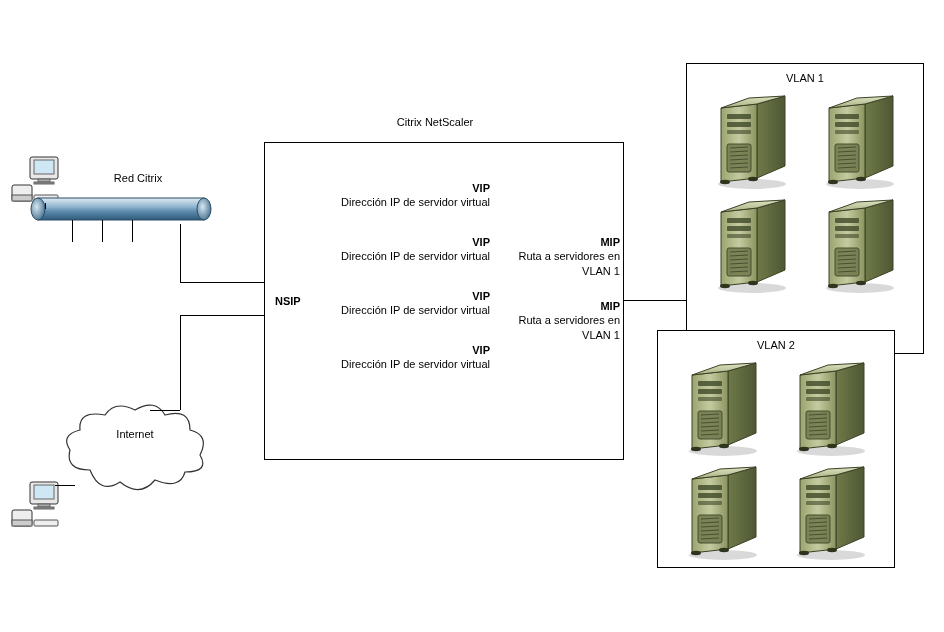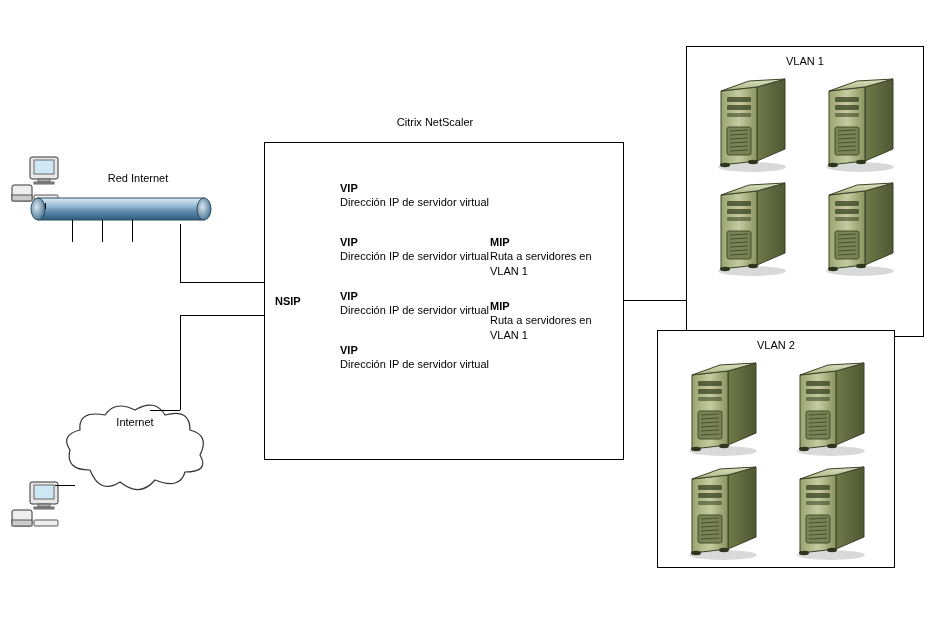--- a/index.html
+++ b/index.html
@@ -17,21 +17,21 @@
   .label { text-align: center; }
   .main-box {
     border: 1px solid #000;
     background: #fff;
   }
   .vlan-box {
     border: 1px solid #000;
     background: #fff;
   }
   .bold { font-weight: bold; }
-  .ip-block { text-align: left; line-height: 1.3; }
+  .ip-block { text-align: right; line-height: 1.3; }
   .ip-block .title { font-weight: bold; }
   svg.icon { display: block; }
 
   
   .hline { height: 1px; background: #000; }
   .vline { width: 1px; background: #000; }
 </style>
 </head>
 <body>
 
@@ -41,21 +41,21 @@
     <rect x="24" y="5" width="20" height="14" fill="#cfe6f5" stroke="#666"></rect>
     <rect x="28" y="24" width="12" height="3" fill="#aaa" stroke="#666"></rect>
     <rect x="24" y="27" width="20" height="2" fill="#888" stroke="#666"></rect>
     <rect x="2" y="30" width="20" height="16" rx="2" fill="#eee" stroke="#333"></rect>
     <rect x="2" y="40" width="20" height="6" fill="#ccc" stroke="#555"></rect>
     <rect x="24" y="40" width="24" height="6" rx="1" fill="#eee" stroke="#555"></rect>
   </svg>
 </div>
 
 <div class="abs label" style="left:88px; top:172px; width:100px;">
-  <span>Red Internet</span>
+  <span>Red Citrix</span>
 </div>
 
 <div class="abs" style="left:30px; top:192px;">
   <svg class="icon" width="182" height="34" viewBox="0 0 182 34">
     <defs>
       <linearGradient id="pipeGrad" x1="0" y1="0" x2="0" y2="1">
         <stop offset="0%" stop-color="#dfeaf2"></stop>
         <stop offset="40%" stop-color="#8fb4cf"></stop>
         <stop offset="60%" stop-color="#5e8bad"></stop>
         <stop offset="100%" stop-color="#2f5a7a"></stop>
@@ -75,21 +75,21 @@
 <div class="abs vline" style="left:102px; top:220px; height:22px;"></div>
 <div class="abs vline" style="left:132px; top:220px; height:22px;"></div>
 
 <div class="abs vline" style="left:45px; top:203px; height:6px;"></div>
 
 <div class="abs" style="left:60px; top:400px;">
   <svg class="icon" width="150" height="100" viewBox="0 0 150 100">
     <path d="M30 70 Q5 70 10 50 Q0 35 20 30 Q18 10 45 15 Q55 0 75 10 Q95 -2 105 15 Q130 8 130 30 Q150 35 140 55 Q150 72 125 72 Q120 90 95 80 Q80 98 60 82 Q40 95 30 70 Z" fill="#fff" stroke="#333" stroke-width="1.2"></path>
   </svg>
 </div>
-<div class="abs label" style="left:95px; top:416px; width:80px;">
+<div class="abs label" style="left:95px; top:428px; width:80px;">
   <span>Internet</span>
 </div>
 
 <div class="abs" style="left:10px; top:480px;">
   <svg class="icon" width="52" height="50" viewBox="0 0 52 50">
     <rect x="20" y="2" width="28" height="22" rx="2" fill="#e8e8e8" stroke="#333"></rect>
     <rect x="24" y="5" width="20" height="14" fill="#cfe6f5" stroke="#666"></rect>
     <rect x="28" y="24" width="12" height="3" fill="#aaa" stroke="#666"></rect>
     <rect x="24" y="27" width="20" height="2" fill="#888" stroke="#666"></rect>
     <rect x="2" y="30" width="20" height="16" rx="2" fill="#eee" stroke="#333"></rect>
@@ -140,21 +140,21 @@
 <div class="abs vline" style="left:180px; top:224px; height:58px;"></div>
 <div class="abs hline" style="left:180px; top:282px; width:84px;"></div>
 
 <div class="abs vline" style="left:180px; top:315px; height:95px;"></div>
 <div class="abs hline" style="left:180px; top:315px; width:84px;"></div>
 <div class="abs hline" style="left:150px; top:410px; width:30px;"></div>
 <div class="abs vline" style="left:180px; top:410px; height:0px;"></div>
 
 <div class="abs hline" style="left:624px; top:300px; width:62px;"></div>
 
-<div class="abs vlan-box" style="left:686px; top:46px; width:238px; height:291px;">
+<div class="abs vlan-box" style="left:686px; top:63px; width:238px; height:291px;">
   <div class="abs label" style="left:0; top:8px; width:100%;">
     <span>VLAN 1</span>
   </div>
   <div class="abs" style="left:20px; top:30px;">
       <svg class="icon" width="90" height="96">
         <use href="#serverIcon"></use>
       </svg>
     </div>
   <div class="abs" style="left:128px; top:30px;">
       <svg class="icon" width="90" height="96">

